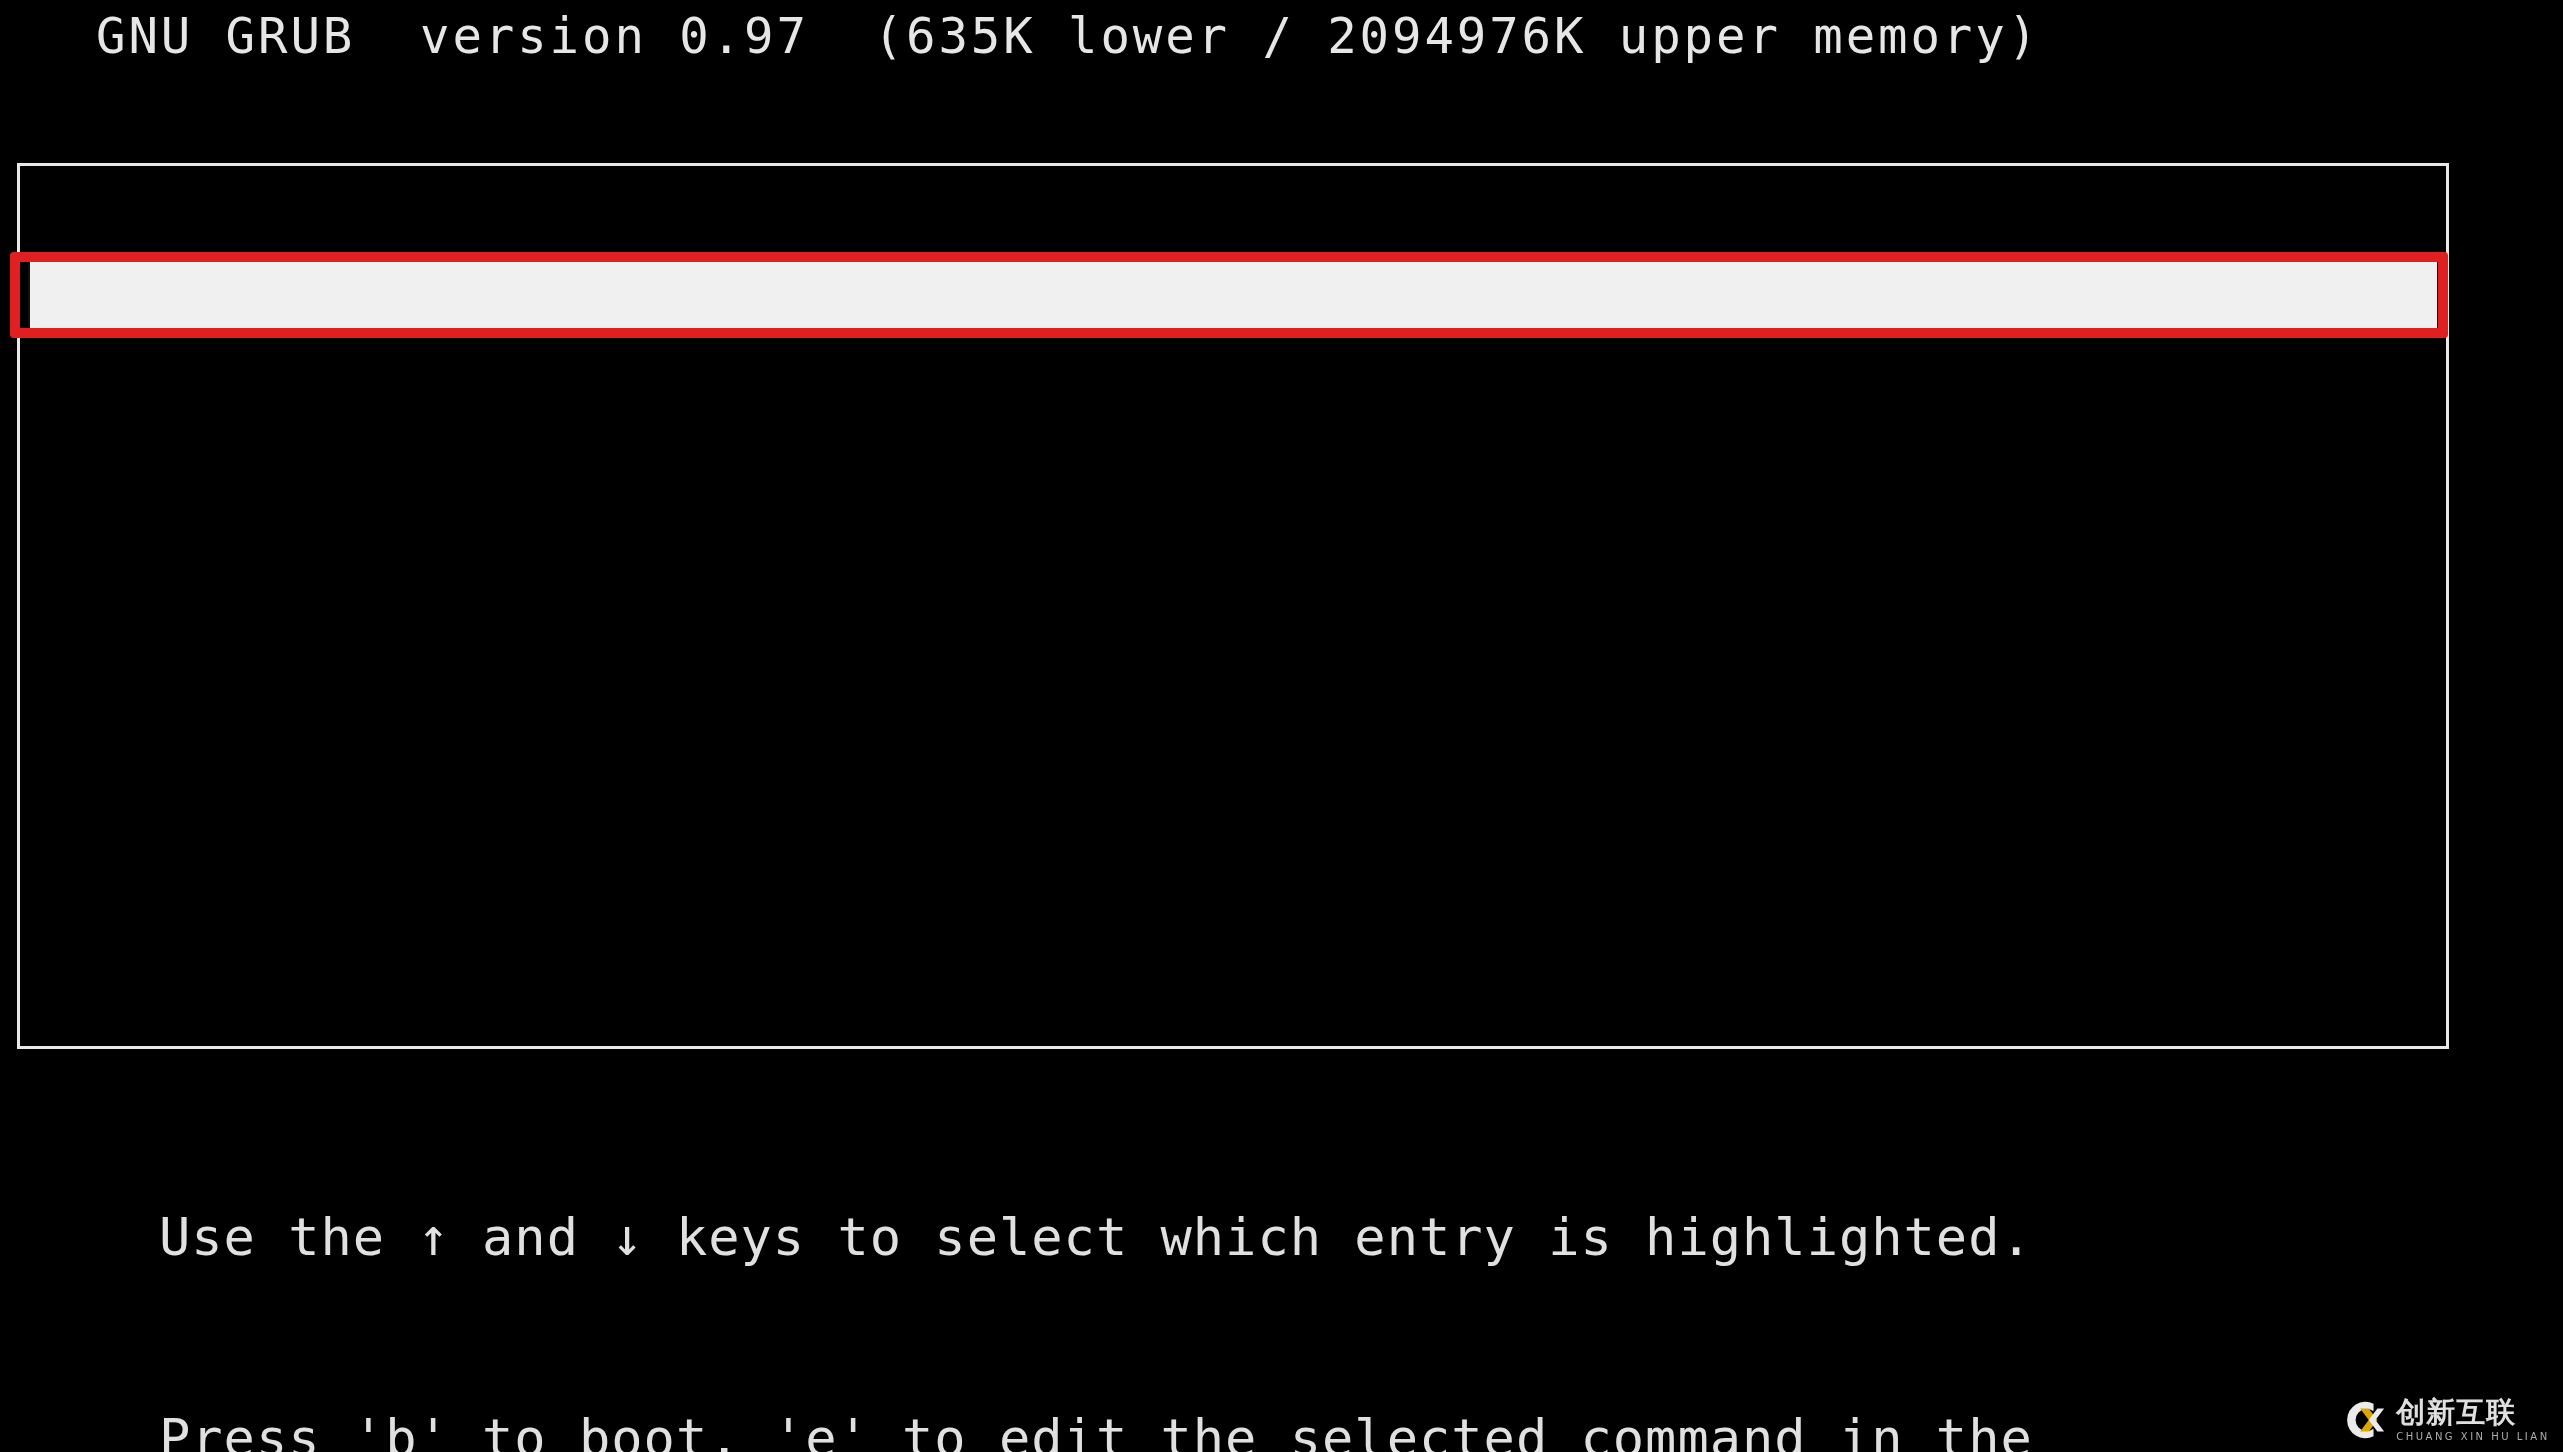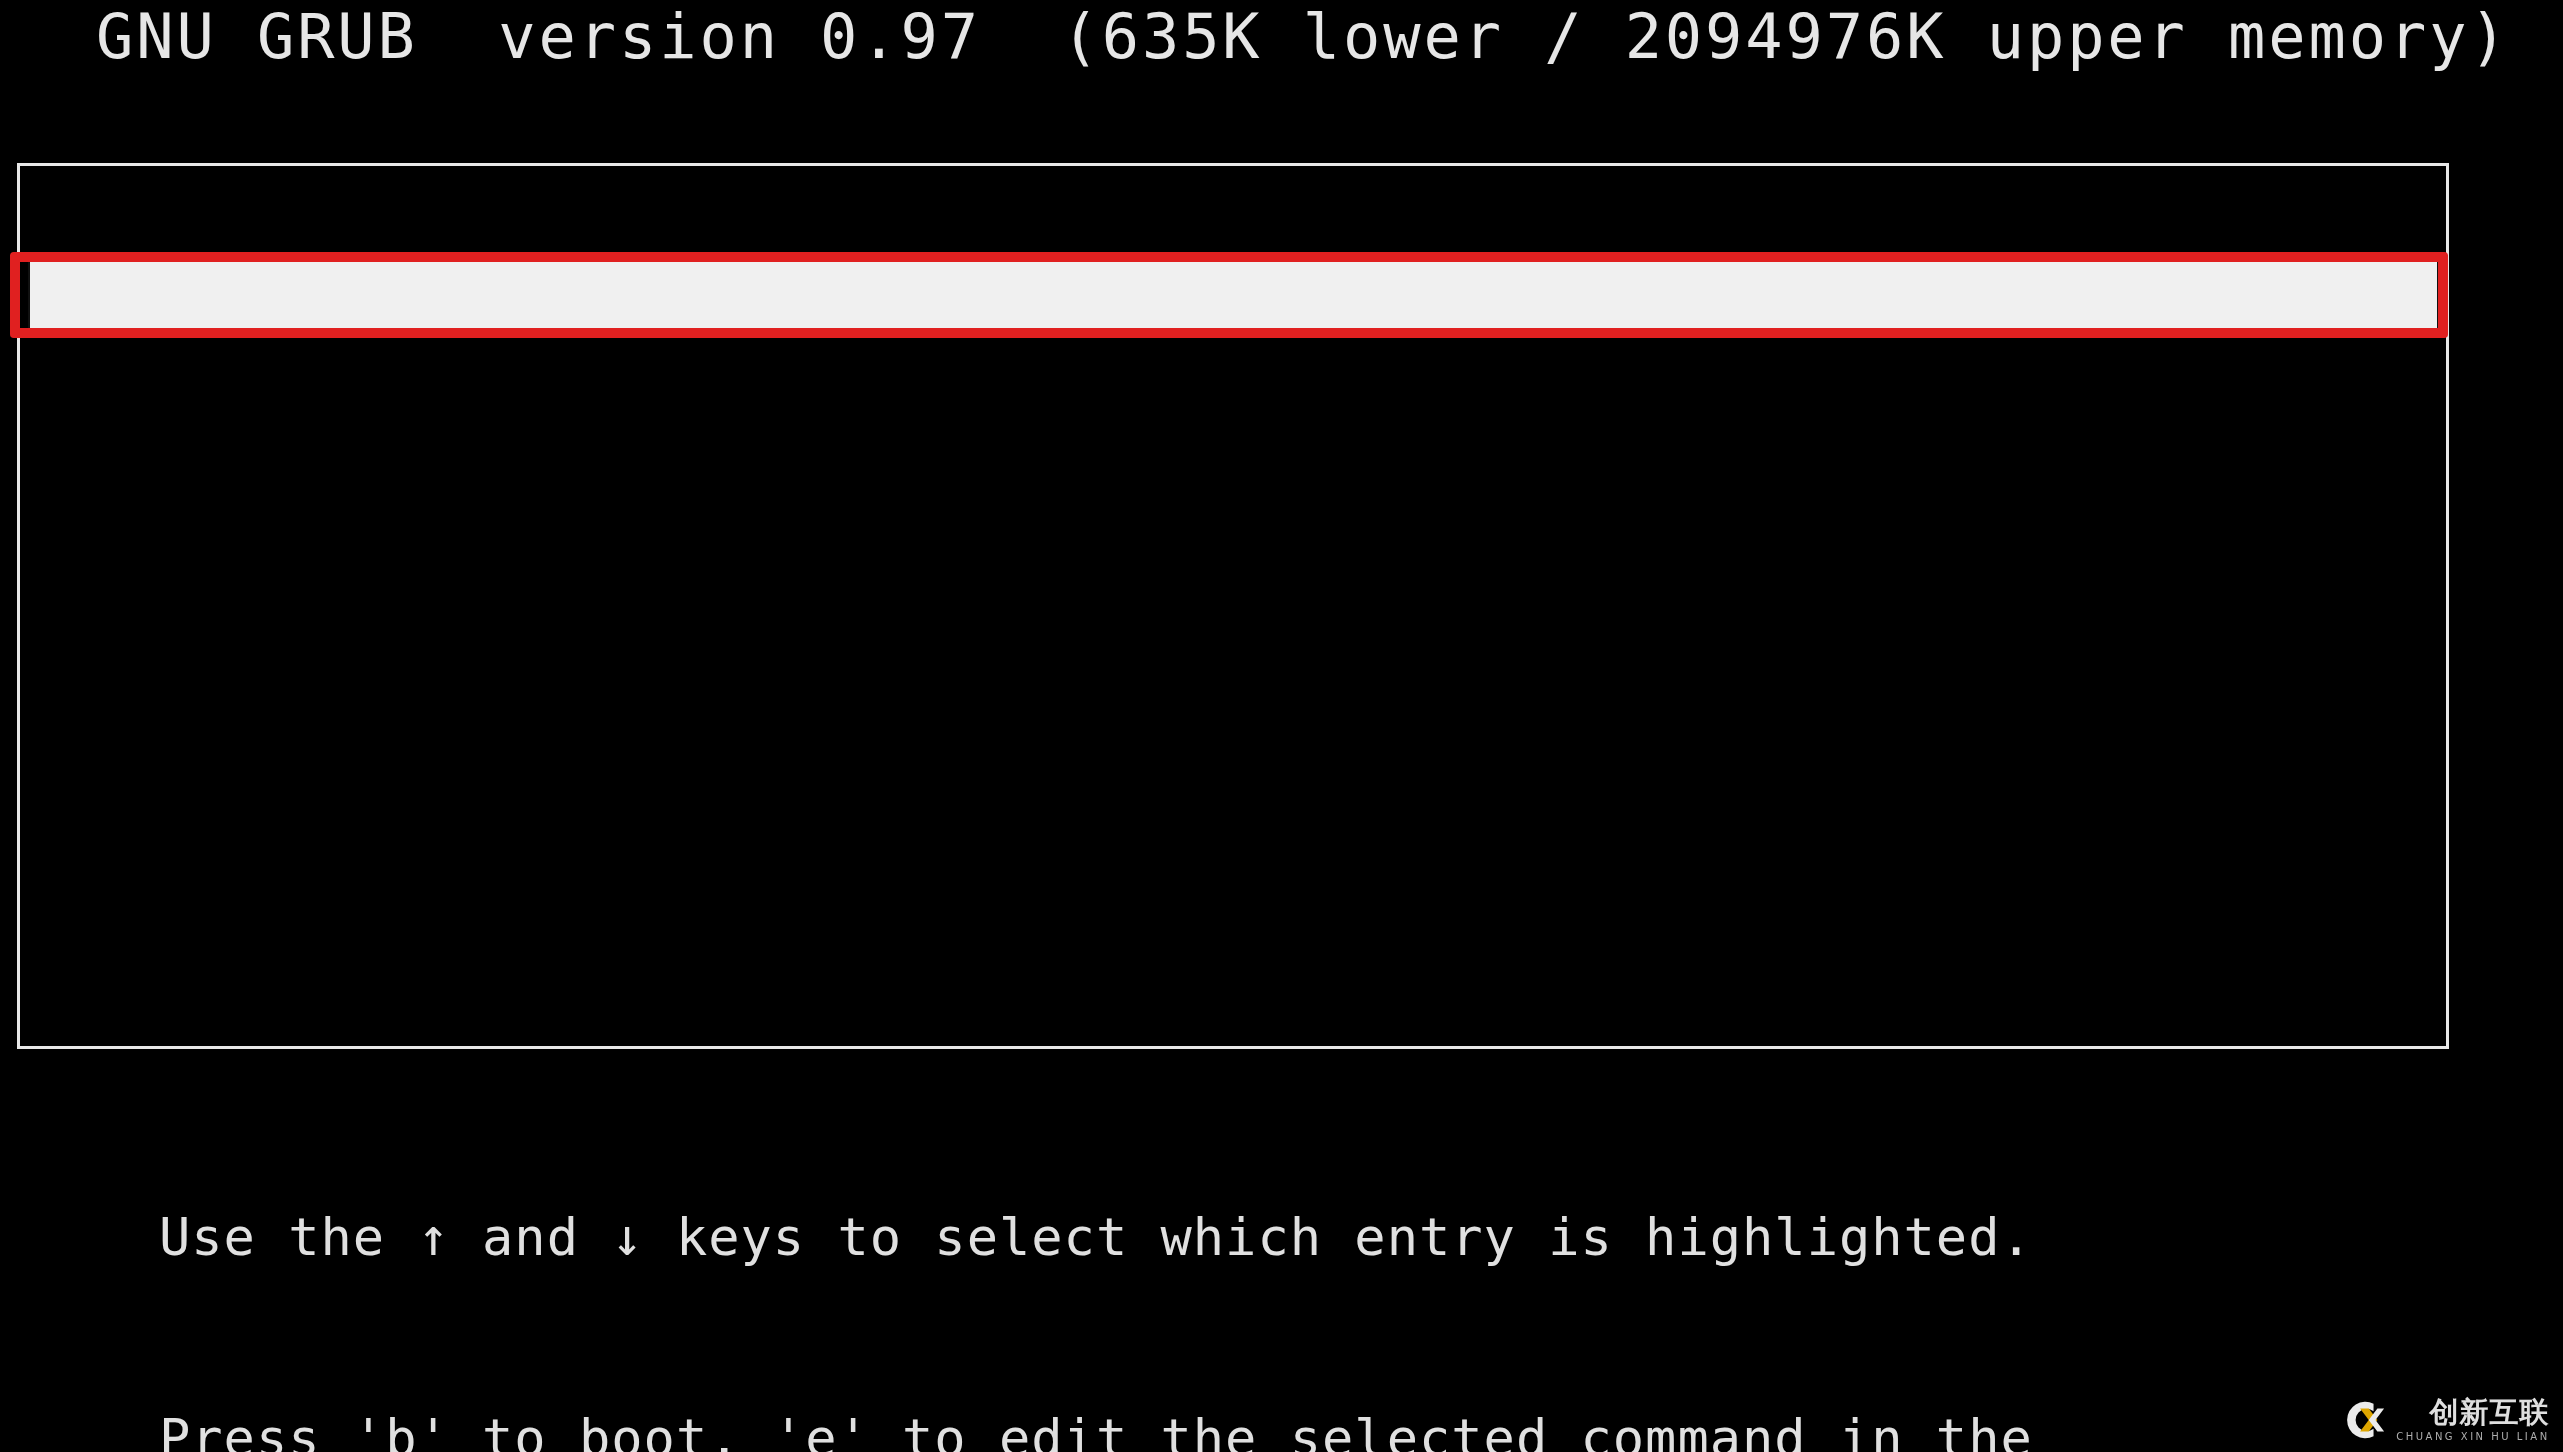--- a/index.html
+++ b/index.html
@@ -24,21 +24,21 @@
     width: 2563px;
     height: 1453px;
     background: #000000;
   }
 
   
   #grub-header {
     position: absolute;
     left: 96px;
     top: 3.8px;
-    font-size: 62px;
+    font-size: 49px;
     line-height: 65px;
     letter-spacing: 2.9px;
     color: #e6e6e6;
     white-space: pre;
     font-weight: 400;
   }
 
   
   #menu-frame {
     position: absolute;
@@ -129,21 +129,20 @@
     flex-direction: column;
     justify-content: center;
     line-height: 1;
   }
   #watermark .wm-cn {
     font-family: "DejaVu Sans", sans-serif;
     font-size: 29px;
     color: #f2f2f2;
     letter-spacing: 1px;
     font-weight: bold;
-    text-align: right;
   }
   #watermark .wm-en {
     font-family: "DejaVu Sans", sans-serif;
     font-size: 10px;
     color: #bdbdbd;
     letter-spacing: 2.5px;
     margin-top: 4.8px;
   }
 </style>
 </head>

